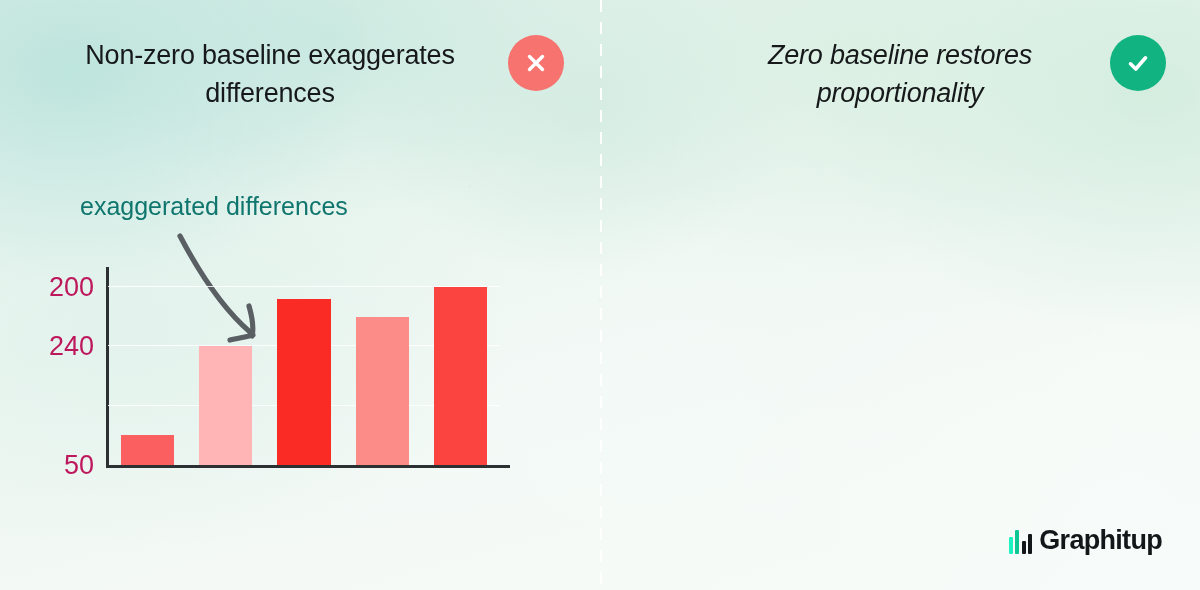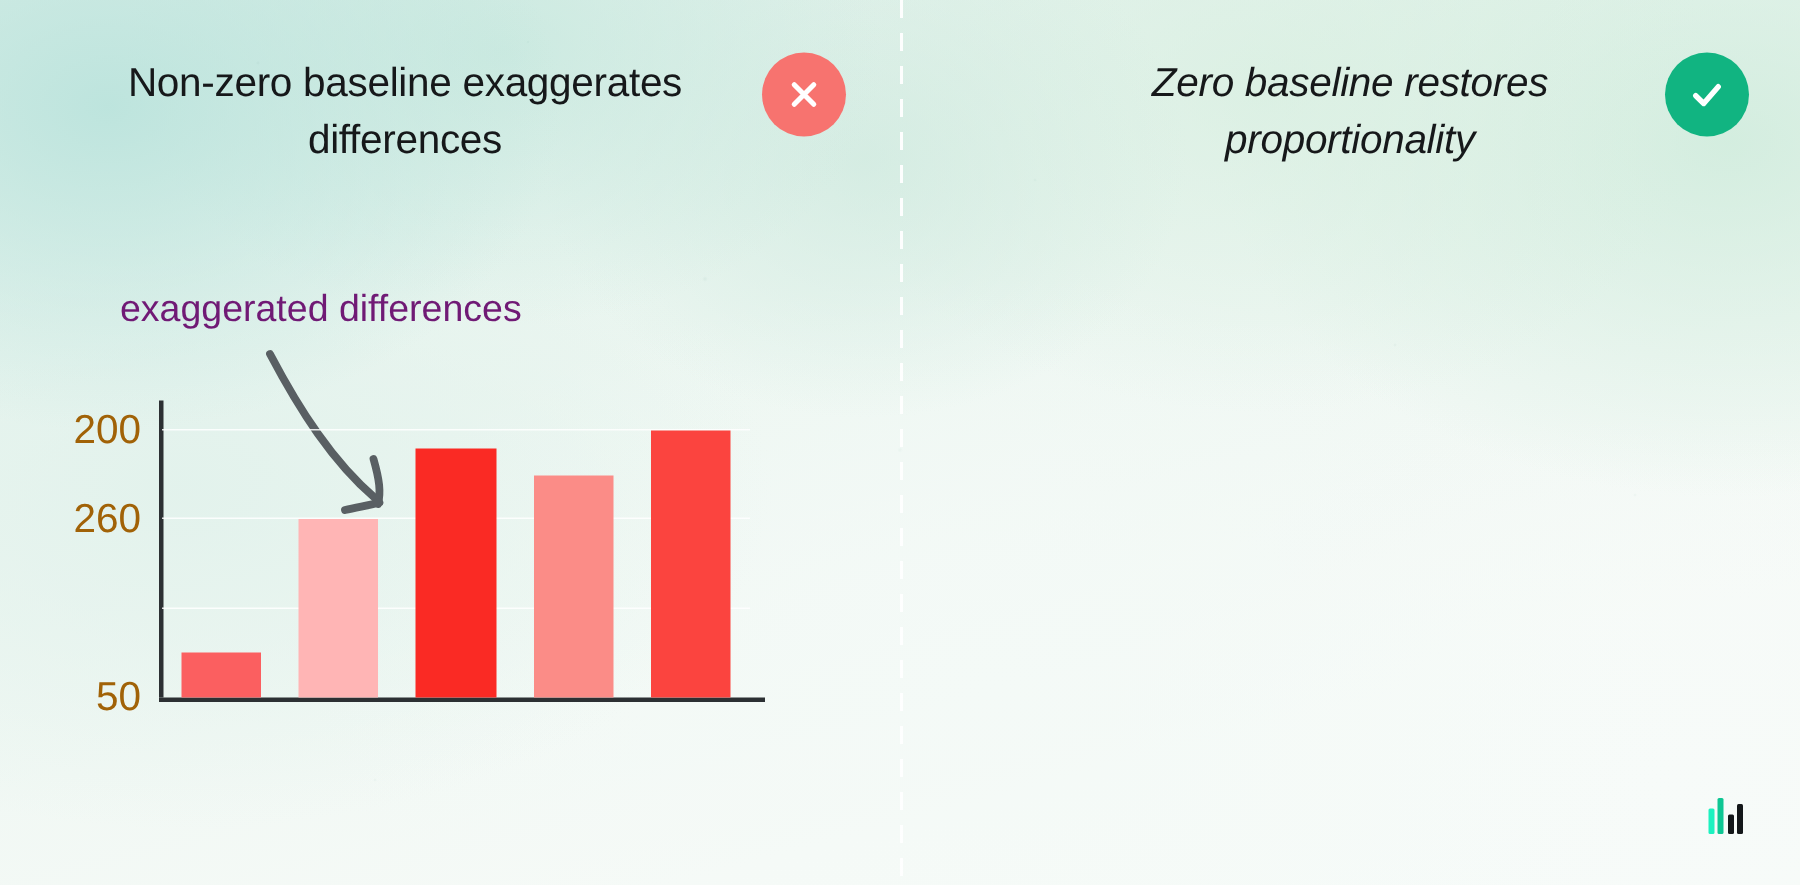--- a/index.html
+++ b/index.html
@@ -66,42 +66,42 @@
     position:absolute; top:35px; width:56px; height:56px; border-radius:50%;
     display:flex; align-items:center; justify-content:center;
   }
   #badge-cross { left:508px; background:#f7736f; }
   #badge-check { left:510px; background:#11b481; }
   .badge svg { display:block; }
 
   
   #annotation-label {
     position:absolute; left:80px; top:192px;
-    font-size:25px; color:#701a75; white-space:nowrap; font-weight:400;
+    font-size:25px; color:#0f766e; white-space:nowrap; font-weight:400;
   }
   #annotation-arrow { position:absolute; left:170px; top:228px; }
 
   
   .chart { position:absolute; }
   #chart-left  { left:108px; top:275px; width:392px; height:190px; }
 
   .plot { position:absolute; inset:0; }
   .axis-y { position:absolute; left:-2px; top:-8px; bottom:0; width:3px; background:#2c3033; }
   .axis-x { position:absolute; left:-2px; right:-10px; bottom:-3px; height:3px; background:#2c3033; }
 
   .gridline { position:absolute; left:0; right:0; height:1px; background:rgba(255,255,255,.85); }
 
   .bars { position:absolute; inset:0; display:flex; align-items:flex-end; }
   .bar-slot { flex:1 1 0; height:100%; display:flex; align-items:flex-end; justify-content:center; }
   .bar { width:68%; }
 
   .tick {
     position:absolute; right:100%; margin-right:14px;
     transform:translateY(-50%);
-    font-size:27px; color:#a16207; white-space:nowrap;
+    font-size:27px; color:#be185d; white-space:nowrap;
   }
 
   
   #logo { position:absolute; right:38px; bottom:34px; z-index:4;
           display:flex; align-items:center; gap:7px; }
   #logo-mark { display:flex; align-items:flex-end; gap:2.5px; height:26px; }
   #logo-mark i { display:block; width:4px; border-radius:1px; }
   #logo-text { font-size:27px; font-weight:700; color:#14171a; letter-spacing:-.7px; }
 </style>
 </head>
@@ -136,21 +136,21 @@
     <div class="plot">
       <div class="axis-y"></div>
       <div class="axis-x"></div>
       <div id="grid-left">
           <div class="gridline" style="bottom: 62.5%;"></div>
           <div class="gridline" style="bottom: 93.75%;"></div>
           <div class="gridline" style="bottom: 31.25%;"></div>
         </div>
       <div id="ticks-left">
           <div class="tick" style="bottom: calc(0%); top: auto; transform: translateY(50%); margin-left: 40px;">50</div>
-          <div class="tick" style="bottom: calc(62.5%); top: auto; transform: translateY(50%);">260</div>
+          <div class="tick" style="bottom: calc(62.5%); top: auto; transform: translateY(50%);">240</div>
           <div class="tick" style="bottom: calc(93.75%); top: auto; transform: translateY(50%);">200</div>
         </div>
       <div class="bars" id="bars-left">
           <div class="bar-slot">
             <div class="bar" style="height: 15.625%; background: rgb(251, 95, 96);"></div>
           </div>
           <div class="bar-slot">
             <div class="bar" style="height: 62.5%; background: rgb(255, 181, 181);"></div>
           </div>
           <div class="bar-slot">
@@ -179,13 +179,14 @@
 
 </div>
 
 <div id="logo">
   <div id="logo-mark">
       <i style="height: 17px; background: rgb(29, 242, 192);"></i>
       <i style="height: 24px; background: rgb(14, 198, 147);"></i>
       <i style="height: 13px; background: rgb(20, 23, 26);"></i>
       <i style="height: 20px; background: rgb(20, 23, 26);"></i>
     </div>
+  <div id="logo-text">Graphitup</div>
 </div>
 
 </body></html>

